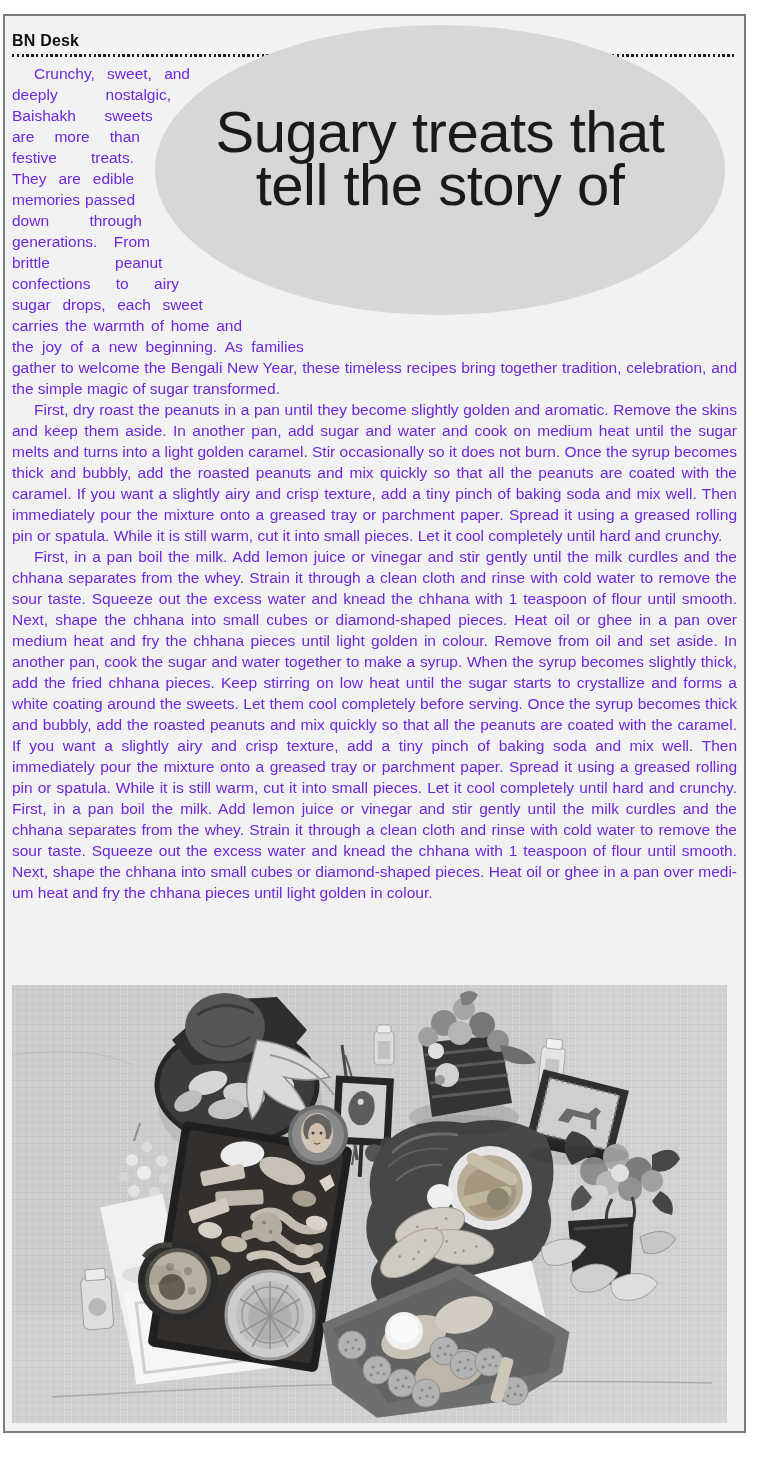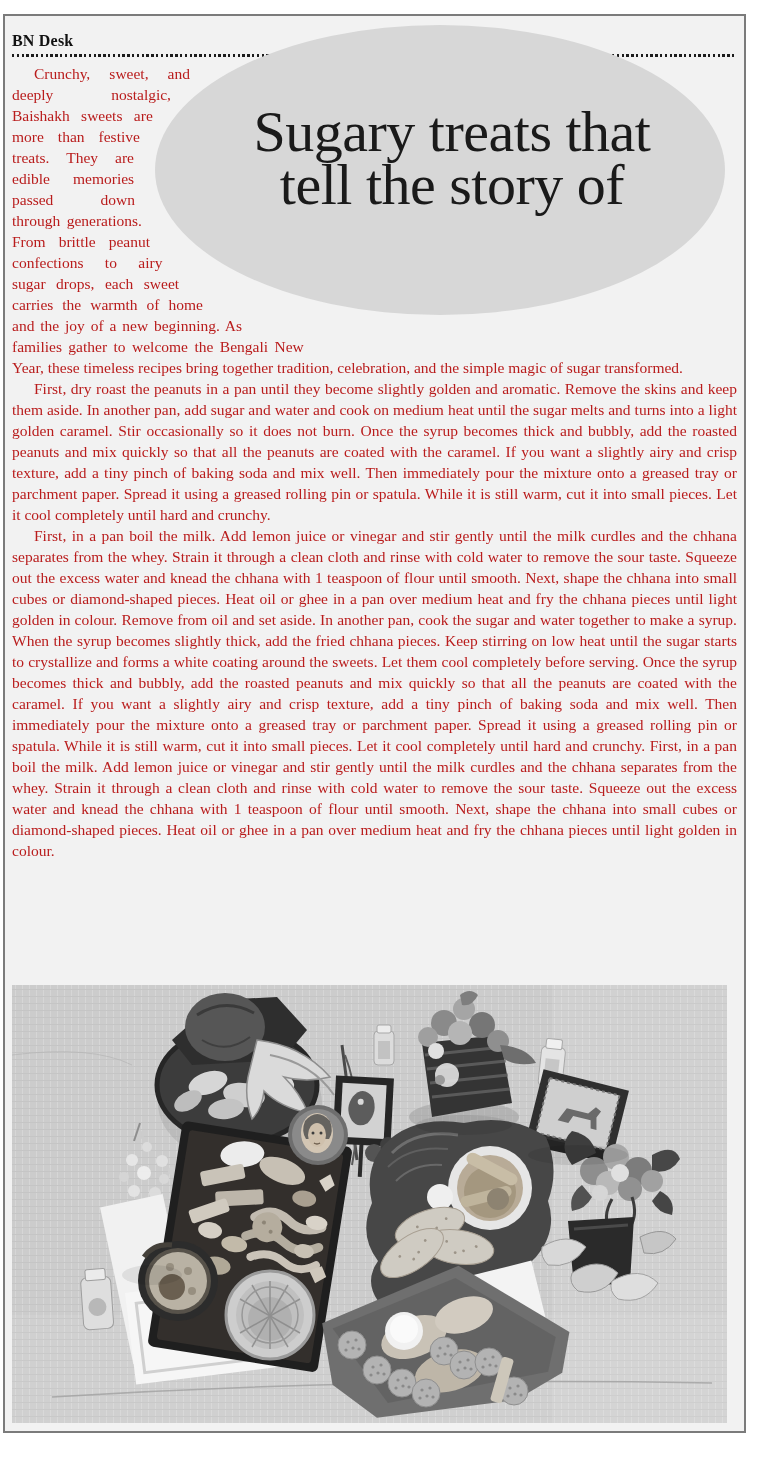--- a/index.html
+++ b/index.html
@@ -1,45 +1,45 @@
 <!DOCTYPE html>
 <html lang="en"><head>
 <meta charset="utf-8">
 <style>
   html,body{margin:0;padding:0;background:#ffffff;}
   .page{
     position:relative;width:764px;height:1458px;background:#ffffff;overflow:hidden;
-    font-family:Liberation Serif, serif;color:#1b1b1b;
+    font-family:Liberation Sans, sans-serif;color:#1b1b1b;
   }
   .frame{
     position:absolute;left:3px;top:14px;width:743px;height:1419px;box-sizing:border-box;
     border:2px solid #7b7b7b;background:#f2f2f2;padding:17px 7px 0 7px;
   }
   .byline{
     font-weight:bold;font-size:16px;line-height:15px;color:#111;letter-spacing:0.2px;
   }
   .dotted-rule{
     margin-top:6px;height:3px;
     background-image:repeating-linear-gradient(90deg,#1c1c1c 0 2.4px,transparent 2.4px 4.8px);
   }
   .article-body{
     margin-top:6px;font-size:15.5px;line-height:21px;text-align:justify;
-    text-justify:inter-word;color:#b91c1c;
+    text-justify:inter-word;color:#6d28d9;
   }
   .article-body p{margin:0;text-indent:22px;}
   .wrap-shape{
     float:right;width:610px;height:290px;
     shape-outside:polygon(78px 0px,58px 28px,33px 53px,15px 78px,7px 101px,8px 126px,16px 150px,25px 173px,40px 196px,59px 218px,85px 238px,128px 258px,193px 278px,300px 290px,610px 290px,610px 0px);
   }
   .headline-oval{
     position:absolute;left:155px;top:25px;width:570px;height:290px;
     background:#d7d7d7;border-radius:50%;z-index:2;
   }
   .headline{
-    position:absolute;top:80px;left:12px;width:100%;margin:0;text-align:center;
+    position:absolute;top:80px;left:0;width:100%;margin:0;text-align:center;
     font-size:58px;line-height:53px;font-weight:400;letter-spacing:-0.5px;color:#1a1a1a;
   }
   .headline span{display:block;}
   .photo{
     position:absolute;left:7px;top:969px;width:715px;height:438px;overflow:hidden;background:#c9c9c9;
   }
   .photo svg{display:block;}
 </style>
 </head>
 <body>

